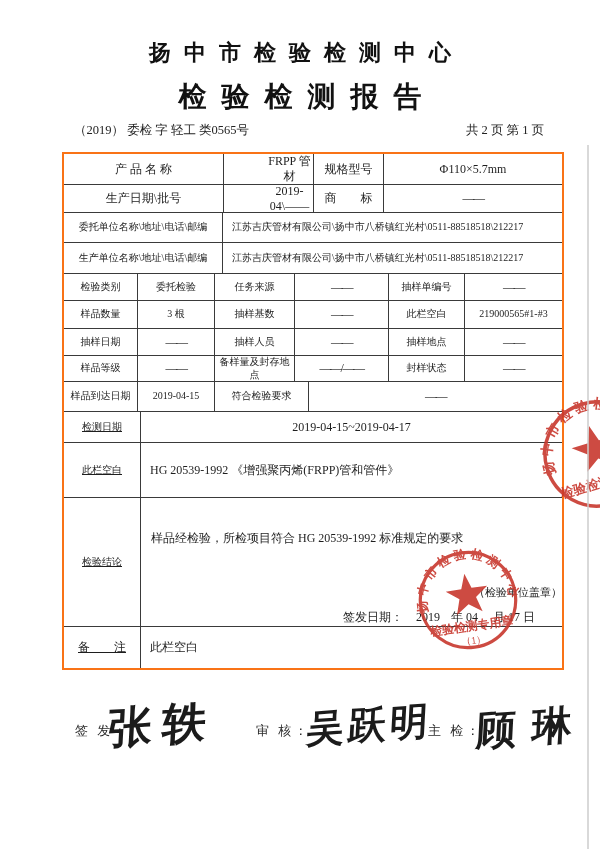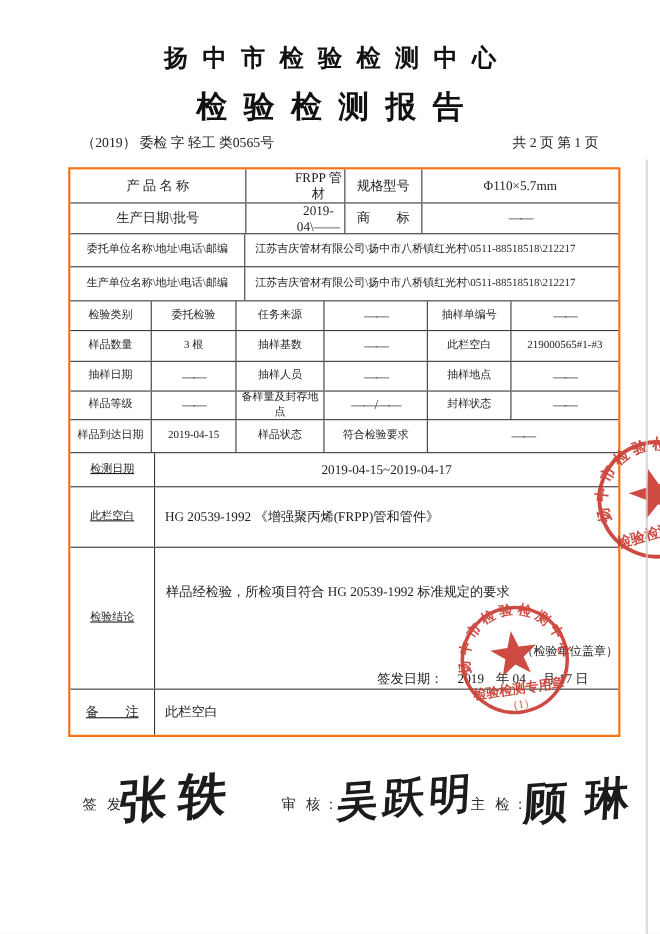--- a/index.html
+++ b/index.html
@@ -123,21 +123,20 @@
       <div class="cell w2 dash">——</div>
       <div class="cell w3 fs10">备样量及封存地点</div>
       <div class="cell w4 dash">——/——</div>
       <div class="cell w5 fs11">封样状态</div>
       <div class="cell w6 dash">——</div>
     </div>
 
     <div class="row" style="height:30px;">
       <div class="cell w1 fs10">样品到达日期</div>
       <div class="cell w2 fs11">2019-04-15</div>
-      <div class="cell w3 fs11">样品状态</div>
       <div class="cell w4 fs11">符合检验要求</div>
       <div class="cell w6 dash">——</div>
     </div>
 
     <div class="row" style="height:31px;">
       <div class="cell wM fs11">检测日期</div>
       <div class="cell w6">2019-04-15~2019-04-17</div>
     </div>
 
     <div class="row" style="height:55px;">

